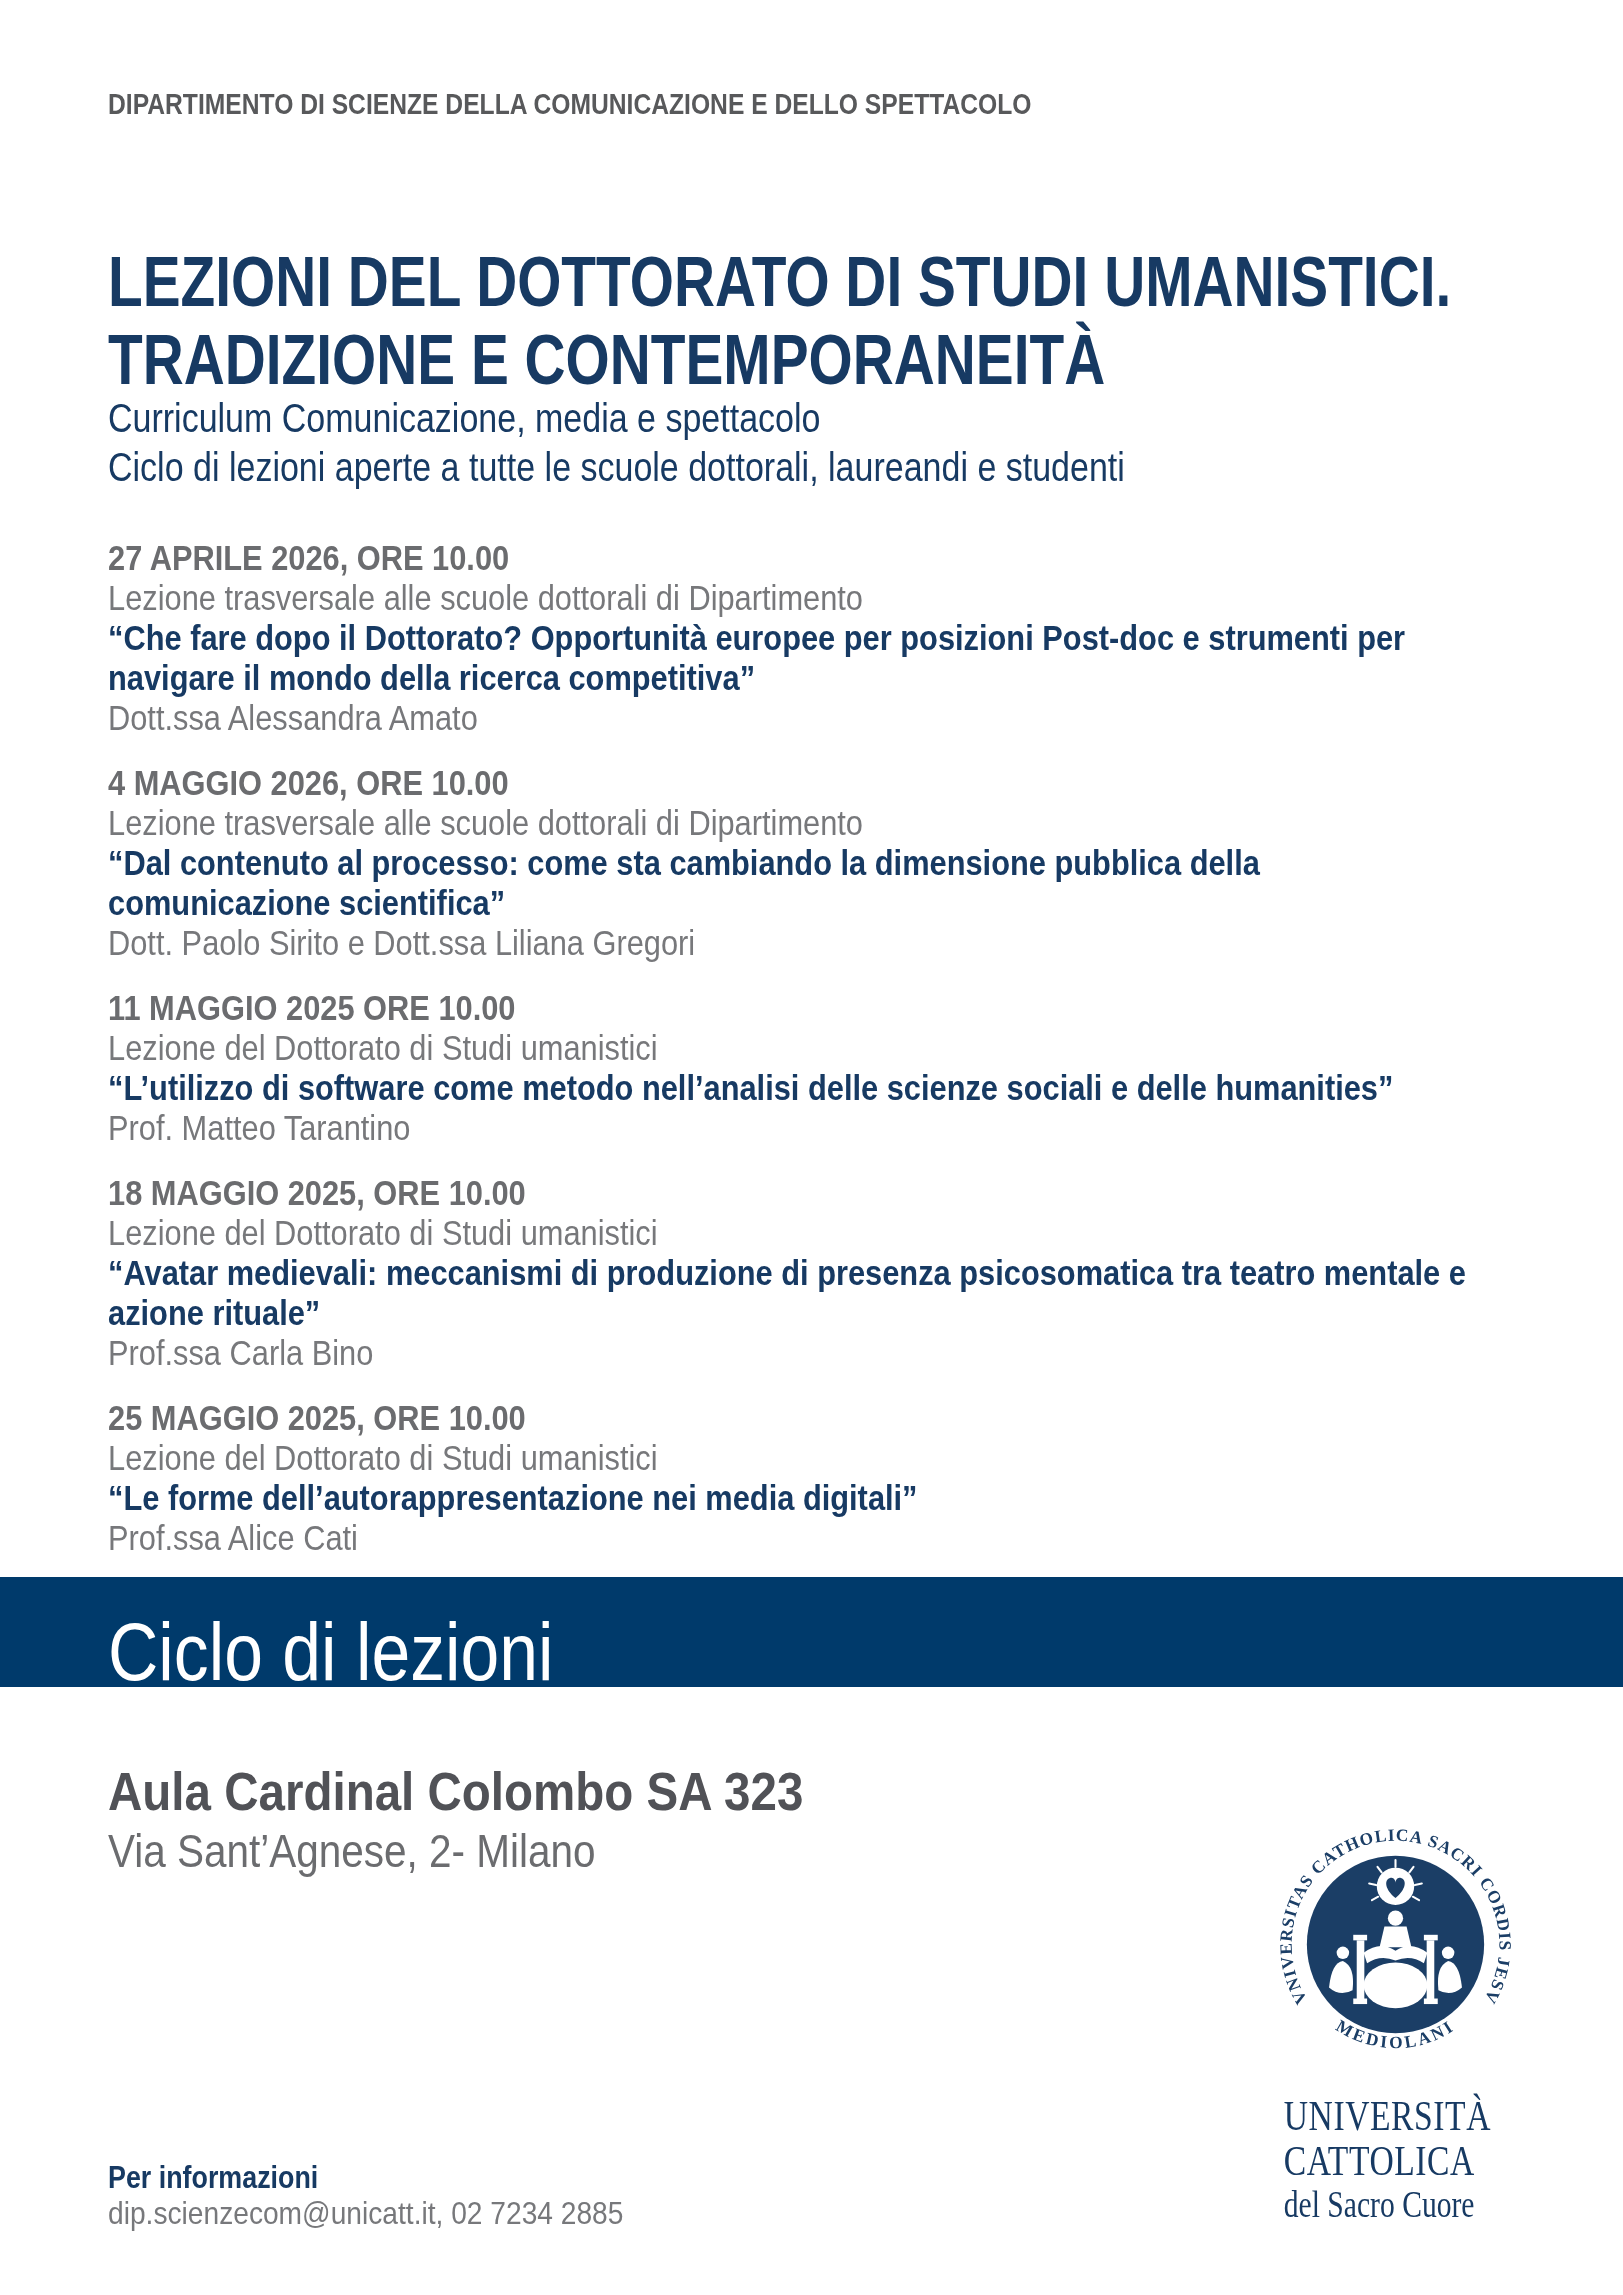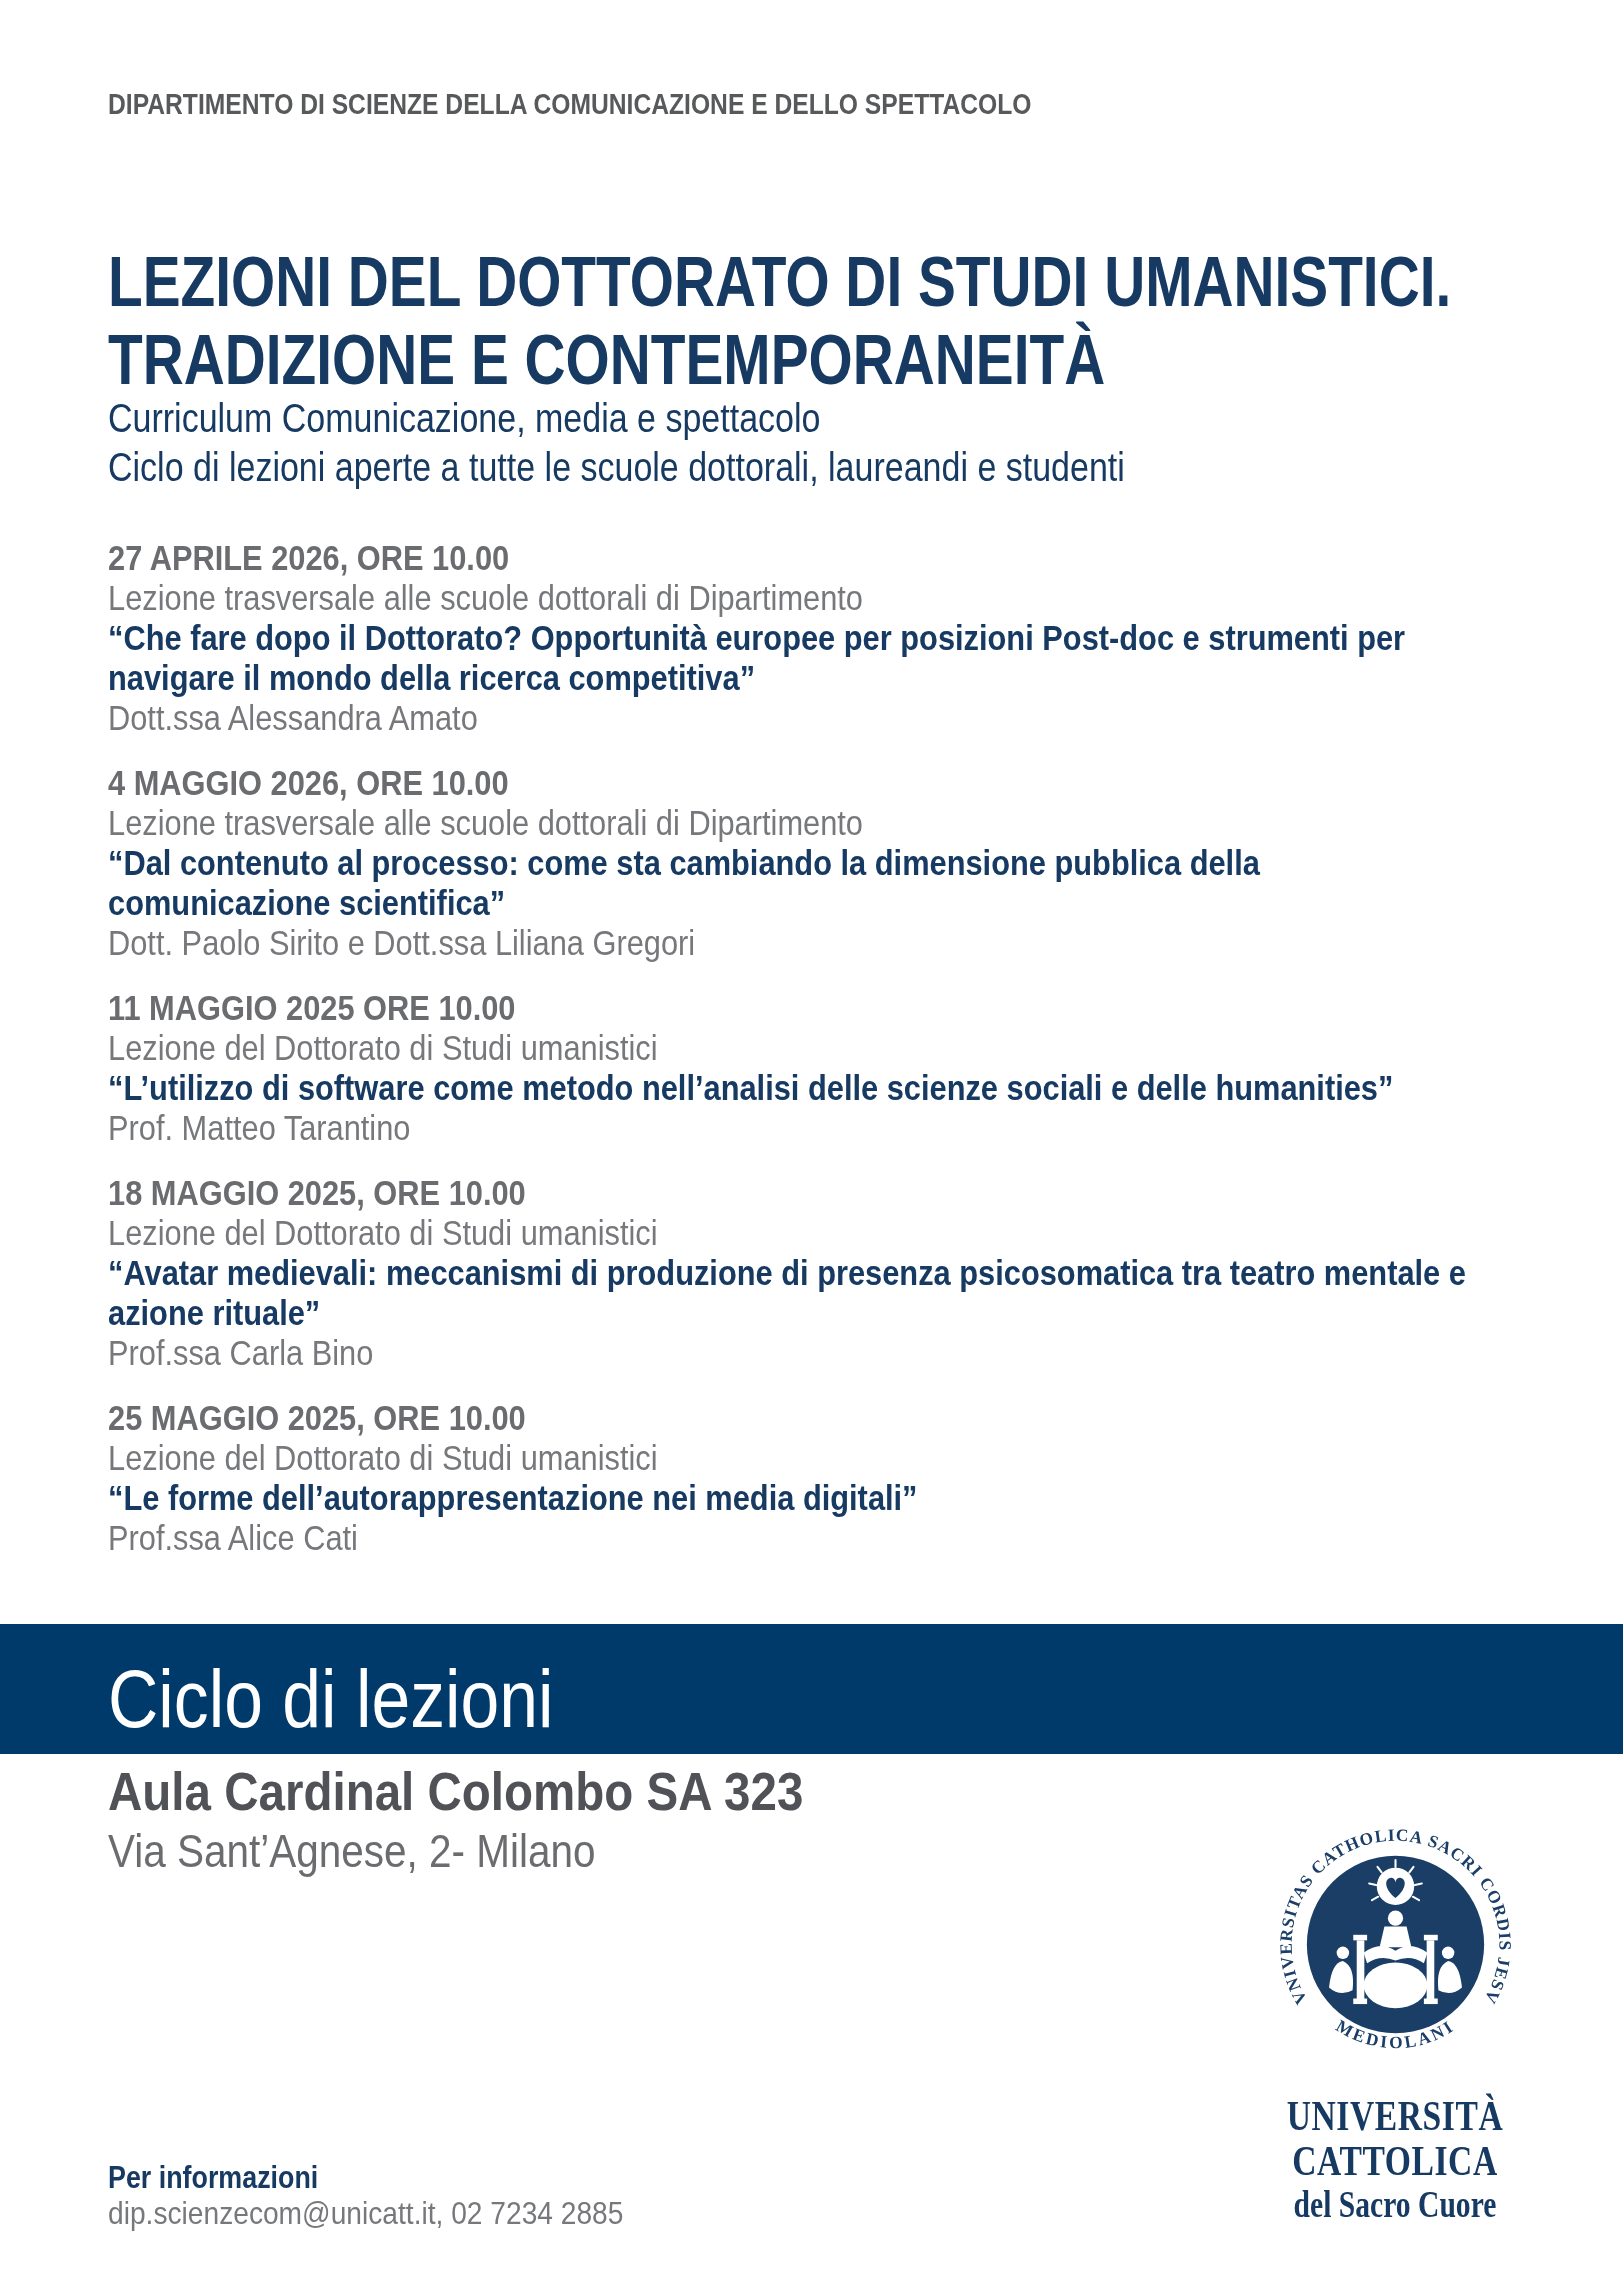--- a/index.html
+++ b/index.html
@@ -38,21 +38,21 @@
 
   .lectures { left: 108px; top: 538px; }
   .lecture { margin-bottom: 25px; }
   .lecture > div { font-size: 35px; line-height: 40px; }
   .l-date    { font-weight: bold; color: var(--date_gray, #6b6c6f); }
   .l-type    { color: var(--body_gray, #77787b); }
   .l-title   { font-weight: bold; color: var(--navy_text, #173a63); }
   .l-speaker { color: var(--body_gray, #77787b); }
 
   .banner {
-    left: 0; top: 1624px; width: 1623px; height: 130px;
+    left: 0; top: 1577px; width: 1623px; height: 110px;
     background: var(--banner_bg, #003a6b);
   }
   .banner-label {
     position: absolute; left: 108px; top: 0; height: 146px;
     line-height: 149px; font-size: 82px;
     color: var(--banner_text, #ffffff);
     transform: scaleX(0.85); transform-origin: 0 0;
     white-space: nowrap; width: 1516px;
   }
 
@@ -77,24 +77,22 @@
   }
 
   .seal { left: 1275px; top: 1824px; width: 241px; height: 241px; }
   .seal text {
     font-family: "Liberation Serif", serif;
     font-weight: bold; font-size: 25px; letter-spacing: 1.5px;
     fill: var(--seal_navy, #1b3e66);
   }
   .wordmark {
     left: 1256px; top: 2094px; width: 278px;
-    text-align: center;
     color: var(--navy_text, #173a63);
     font-family: "Liberation Serif", serif;
-    font-weight: bold;
   }
   .wordmark > div { transform: scaleX(0.80); transform-origin: 50% 0; }
   .wm-caps { font-size: 42px; line-height: 45px; letter-spacing: 0.7px; }
   .wm-low  { font-size: 37px; line-height: 42px; }
 </style>
 </head>
 <body>
 
 <div class="abs dept">DIPARTIMENTO DI SCIENZE DELLA COMUNICAZIONE E DELLO SPETTACOLO</div>
 

